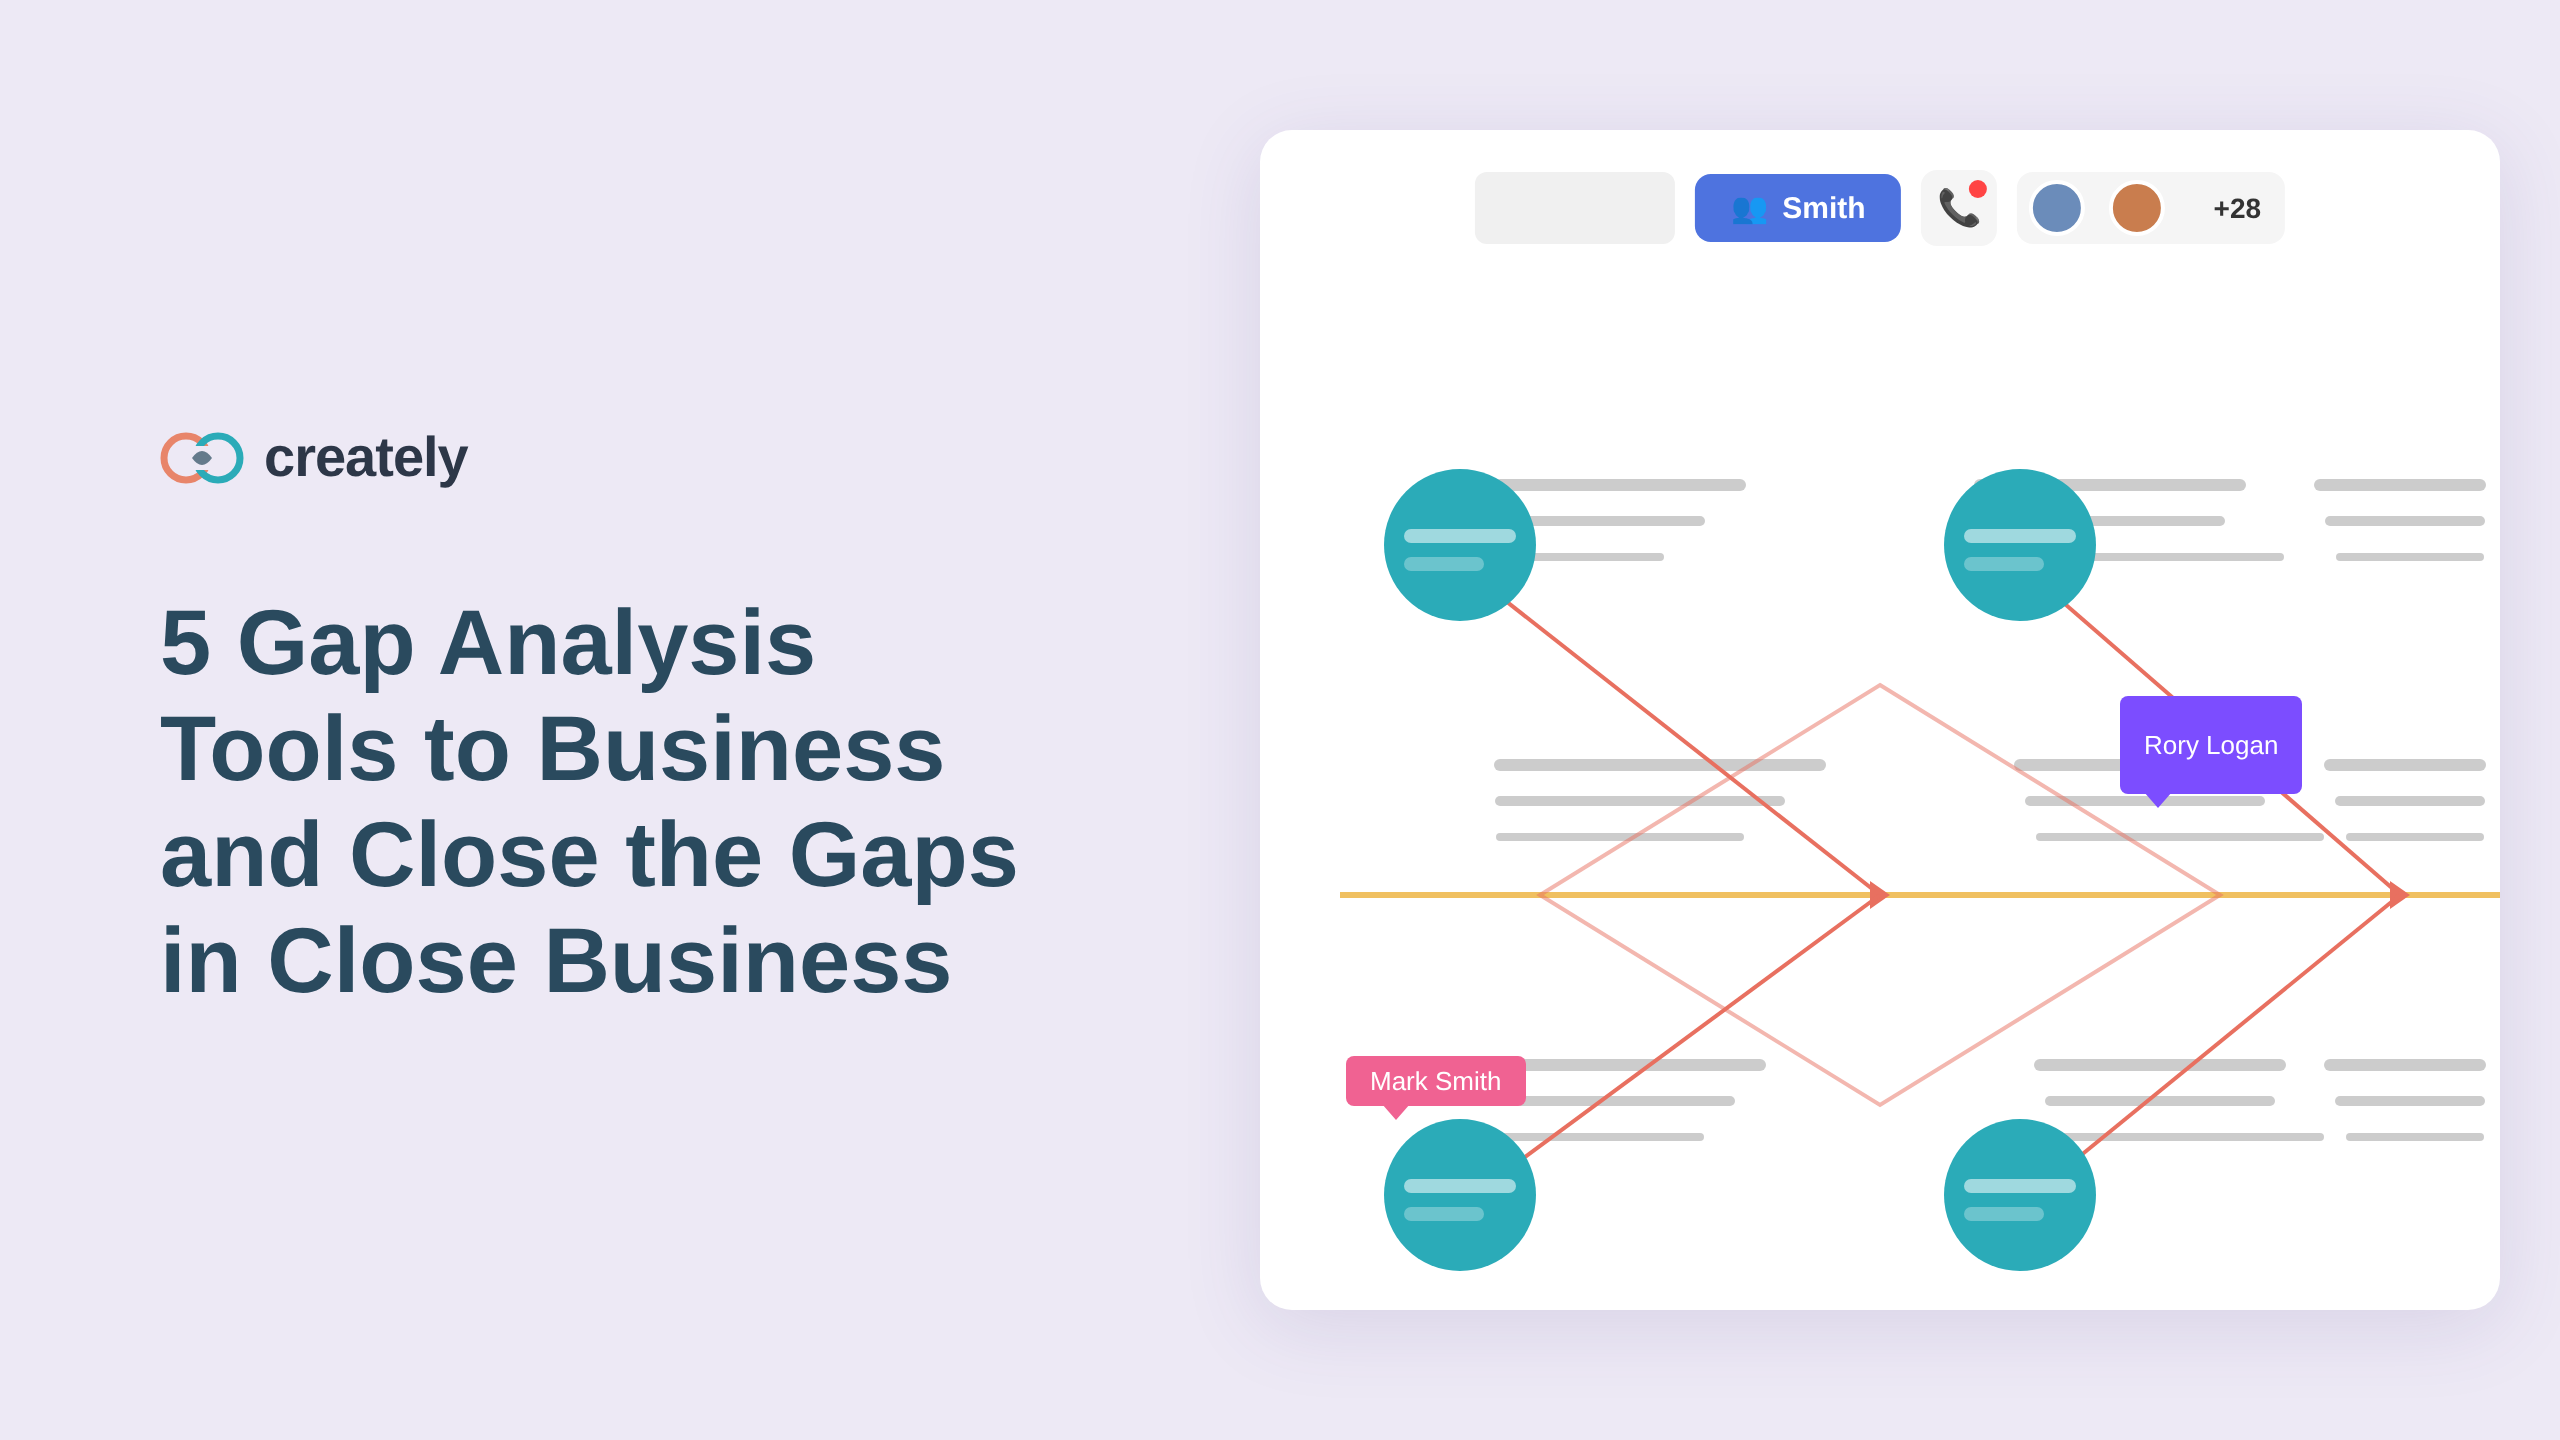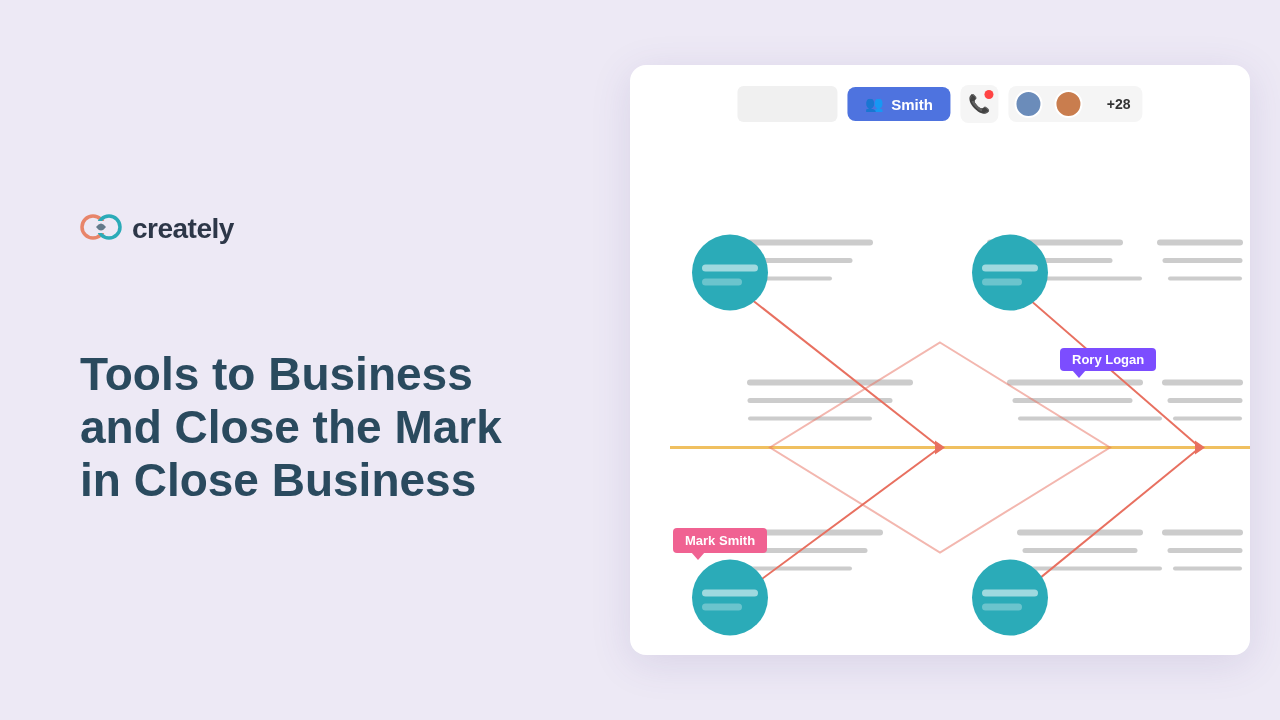--- a/index.html
+++ b/index.html
@@ -19,21 +19,21 @@
       min-width: 600px;
       display: flex;
       flex-direction: column;
       justify-content: center;
       padding: 60px 60px 60px 80px;
       background: #ede9f5;
     }
 
     .logo-area {
       display: flex;
-      align-items: flex-start;
+      align-items: center;
       gap: 10px;
       margin-bottom: 50px;
     }
 
     .logo-icon {
       width: 42px;
       height: 28px;
     }
 
     .logo-text {
@@ -178,22 +178,22 @@
     }
 
     
     .tooltip-rory {
       position: absolute;
       top: 208px;
       left: 430px;
       background: #7c4dff;
       color: #fff;
       font-size: 13px;
-      font-weight: 700;
-      padding: 4px 12px;
+      font-weight: 400;
+      padding: 17px 12px;
       border-radius: 4px;
       white-space: nowrap;
       z-index: 20;
     }
     .tooltip-rory::before {
       content: '';
       position: absolute;
       bottom: -7px;
       left: 12px;
       border-left: 7px solid transparent;
@@ -201,21 +201,21 @@
       border-top: 8px solid #7c4dff;
     }
 
     .tooltip-mark {
       position: absolute;
       top: 388px;
       left: 43px;
       background: #f06292;
       color: #fff;
       font-size: 13px;
-      font-weight: 700;
+      font-weight: 400;
       padding: 5px 12px;
       border-radius: 4px;
       white-space: nowrap;
       z-index: 20;
     }
     .tooltip-mark::after {
       content: '';
       position: absolute;
       bottom: -7px;
       left: 18px;
@@ -234,23 +234,23 @@
 
       <ellipse cx="13" cy="14" rx="11" ry="11" fill="none" stroke="#e8856a" stroke-width="3.5"></ellipse>
       <ellipse cx="29" cy="14" rx="11" ry="11" fill="none" stroke="#2babb8" stroke-width="3.5"></ellipse>
 
       <rect x="16" y="8" width="10" height="12" fill="#ede9f5"></rect>
       <path d="M16 14 Q21 7 26 14 Q21 21 16 14Z" fill="#2a4a5e" opacity="0.7"></path>
     </svg>
     <span class="logo-text">creately</span>
   </div>
   <div class="headline">
-    <br>
+    <span>5 Gap Analysis</span><br>
     <span>Tools to Business</span><br>
-    <span>and Close the Mark</span><br>
+    <span>and Close the Gaps</span><br>
     <span>in Close Business</span>
   </div>
 </div>
 
 <div class="right-panel">
   <div class="canvas-card">
 
     <div class="toolbar">
       <div class="toolbar-input"></div>
       <button class="share-btn">

